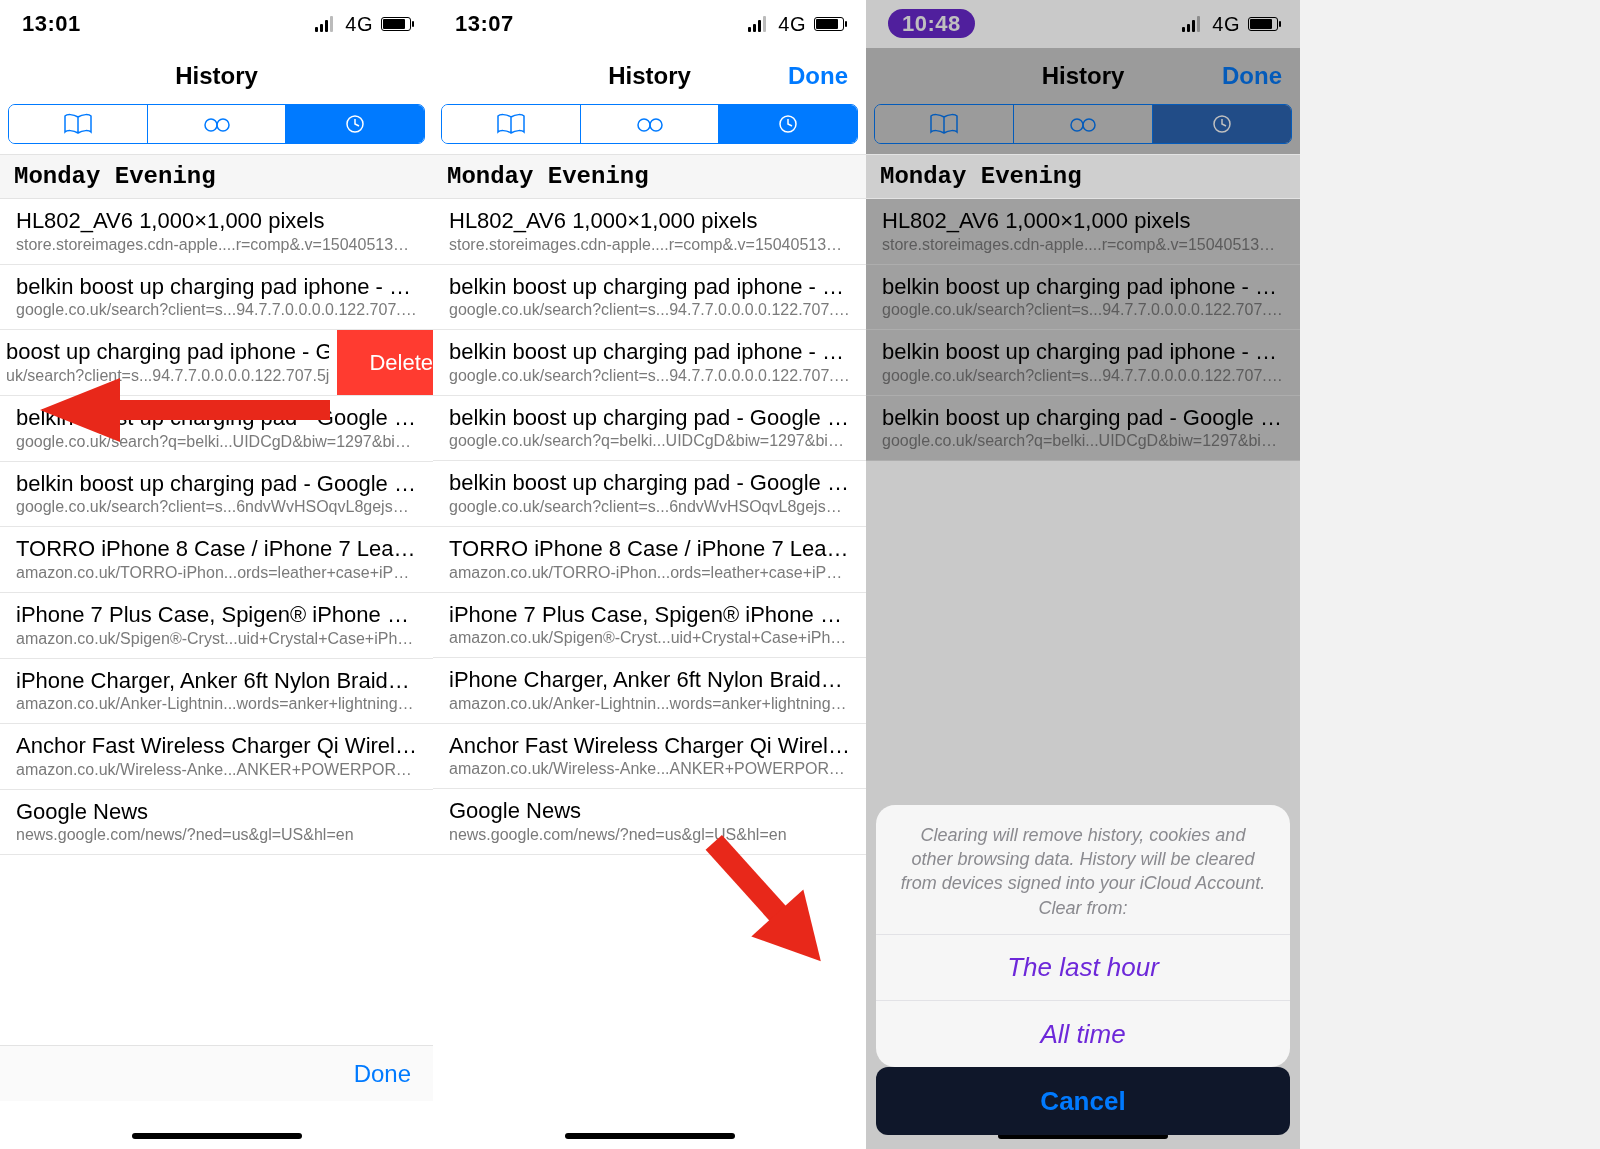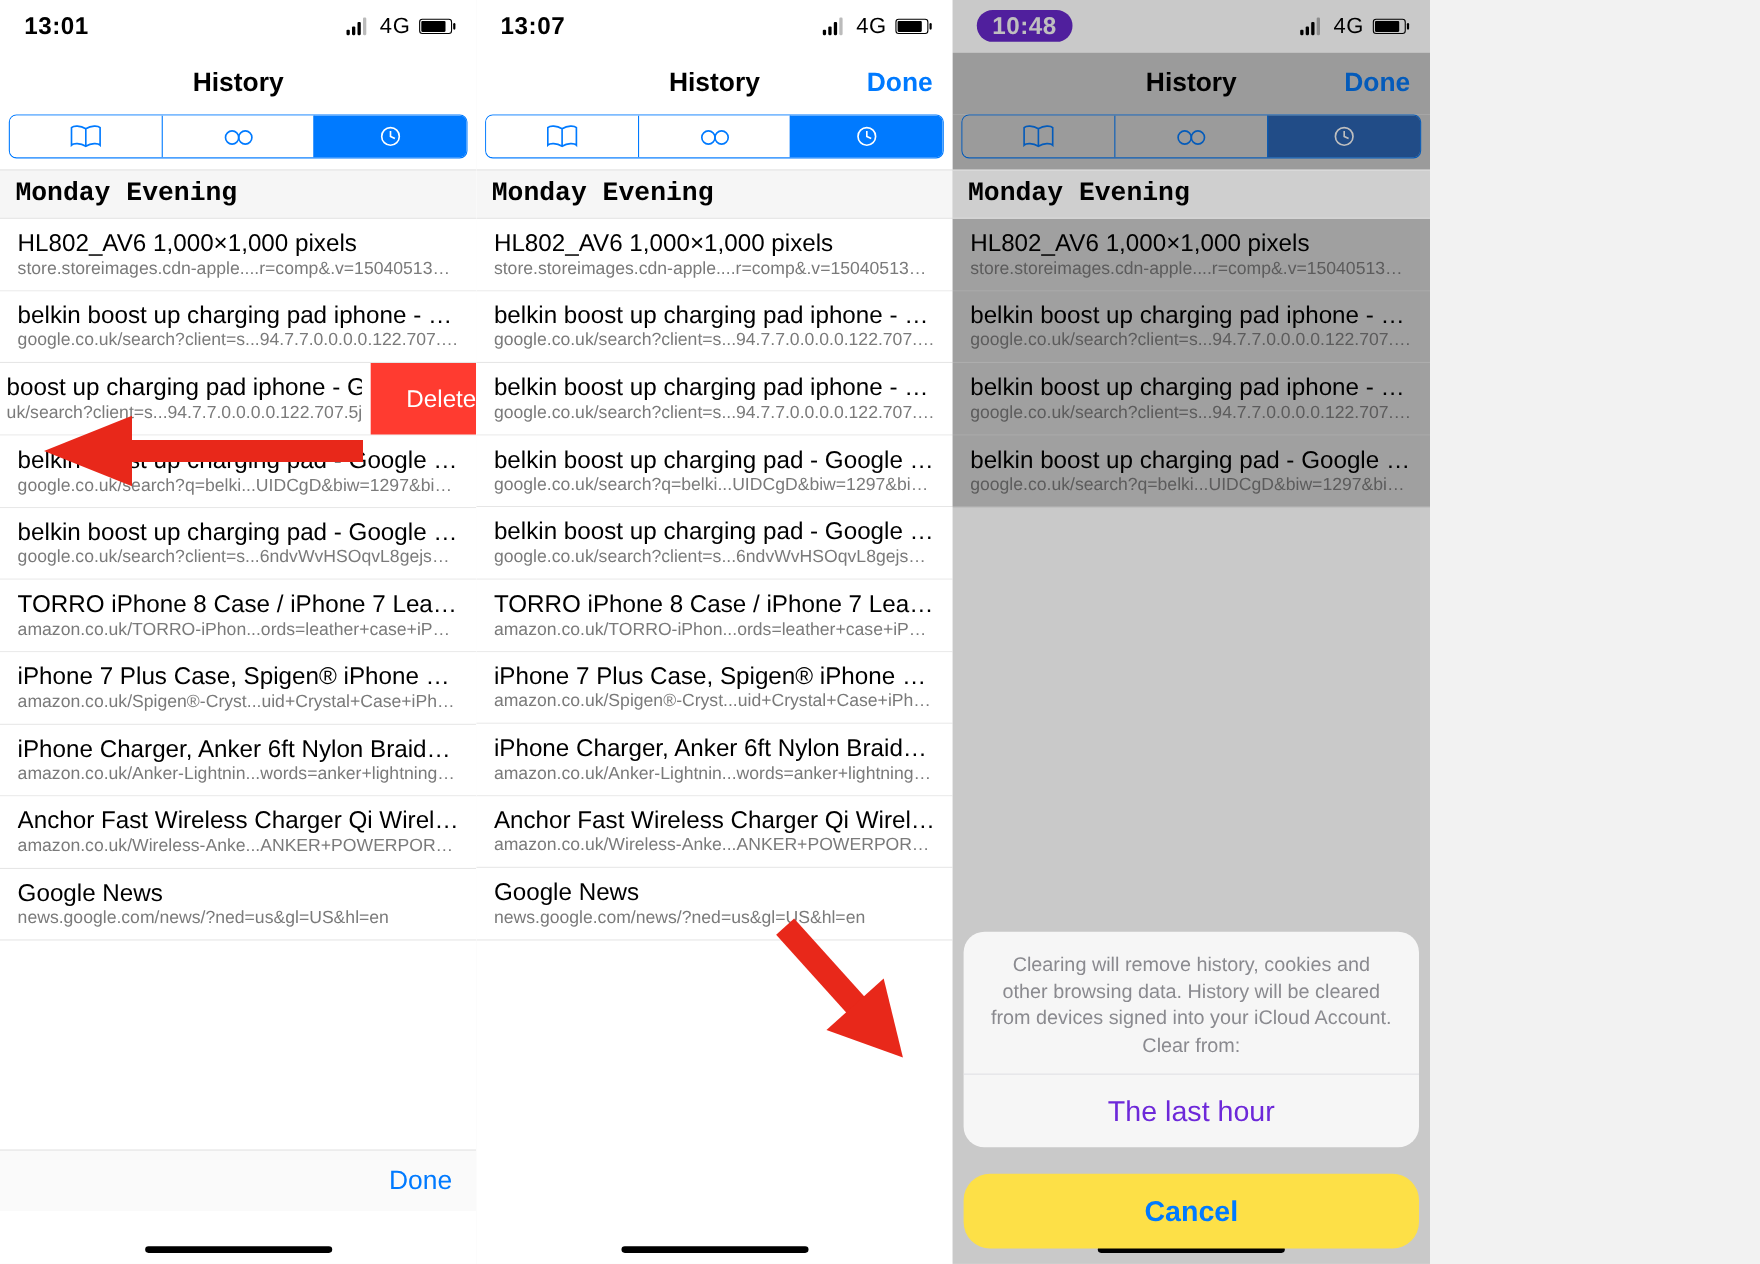--- a/index.html
+++ b/index.html
@@ -65,25 +65,25 @@
   
   .toolbar { position:absolute; bottom:48px; left:0; right:0; height:56px; display:flex; align-items:center; justify-content:flex-end; padding:0 22px; background:#fafafa; border-top:1px solid #e3e3e3; }
   .toolbar .link { color:#007aff; font-size:24px; font-weight:500; }
 
   
   .home-indicator { position:absolute; bottom:10px; left:50%; transform:translateX(-50%); width:170px; height:6px; background:#000; border-radius:4px; }
 
   
   .arrow-overlay { position:absolute; pointer-events:none; }
   .action-sheet { position:absolute; left:10px; right:10px; bottom:14px; }
-  .sheet-group { background:rgba(248,248,248,0.96); border-radius:19px; overflow:hidden; margin-bottom:24px; }
+  .sheet-group { background:rgba(248,248,248,0.96); border-radius:19px; overflow:hidden; margin-bottom:0;font-style:italic; }
   .sheet-msg { padding:18px 24px 14px 24px; font-size:18px; color:#8a8a8f; text-align:center; line-height:1.35; border-bottom:1px solid #e2e2e6;}
   .sheet-btn { height:66px; display:flex; align-items:center; justify-content:center; font-size:26px; color:#6d28d9; border-bottom:1px solid #e2e2e6; background:transparent;}
   .sheet-btn:last-child { border-bottom:0; }
-  .sheet-cancel { background:#fde047; border-radius:24px; height:68px; display:flex; align-items:center; justify-content:center; font-size:26px; color:#007aff; font-weight:700; }
+  .sheet-cancel { background:#0f172a; border-radius:12px; height:68px; display:flex; align-items:center; justify-content:center; font-size:26px; color:#007aff; font-weight:700; }
 
   
   .screen.dimmed .row { background:#d5d5d5; }
   .screen.dimmed .section-header { background:#cfcfcf; }
   .screen.dimmed .nav-bar, .screen.dimmed .seg-wrap { background:#cfcfcf; }
   .screen.dimmed .seg { background:#cfcfcf; }
   .screen.dimmed .seg.active { background:#2a66b8; }
 </style>
 </head>
 <body>
@@ -372,18 +372,19 @@
           <div class="row-sub">google.co.uk/search?q=belki...UIDCgD&amp;biw=1297&amp;bih=1355</div>
         </div>
     </div>
 
     <div class="home-indicator"></div>
 
     <div class="action-sheet" style="filter:none;">
       <div class="sheet-group">
         <div class="sheet-msg">Clearing will remove history, cookies and other browsing data. History will be cleared from devices signed into your iCloud Account. Clear from:</div>
         <div class="sheet-btn">The last hour</div>
+        <div class="sheet-btn">All time</div>
       </div>
       <div class="sheet-cancel">Cancel</div>
     </div>
   </div>
 
 </div>
 
 </body></html>

